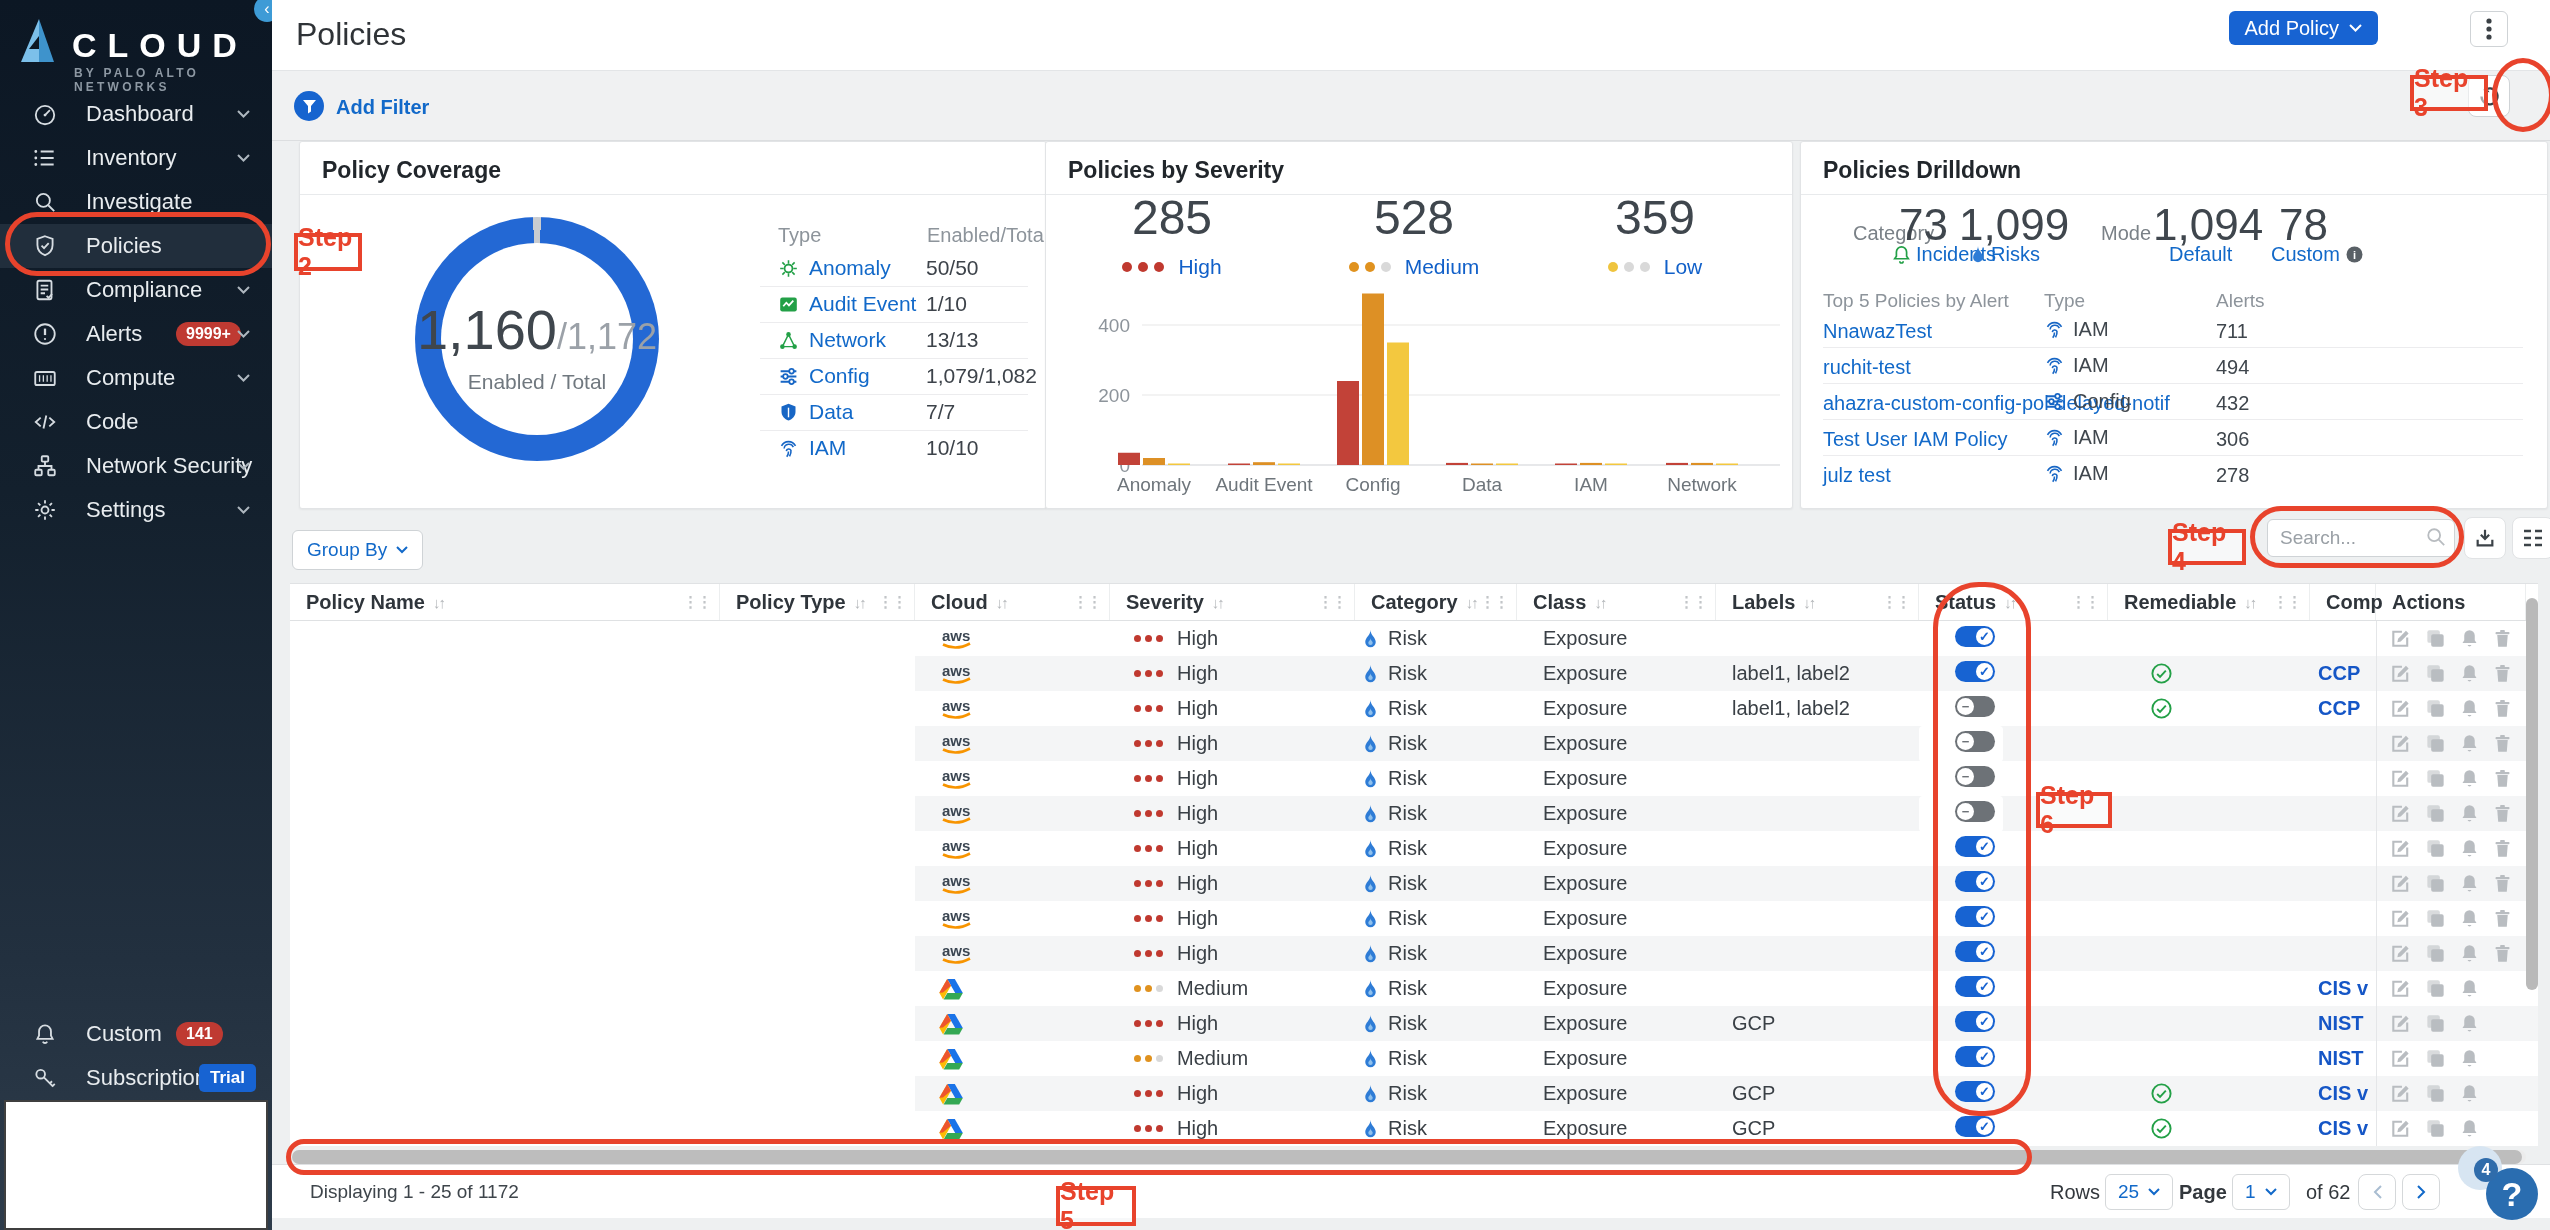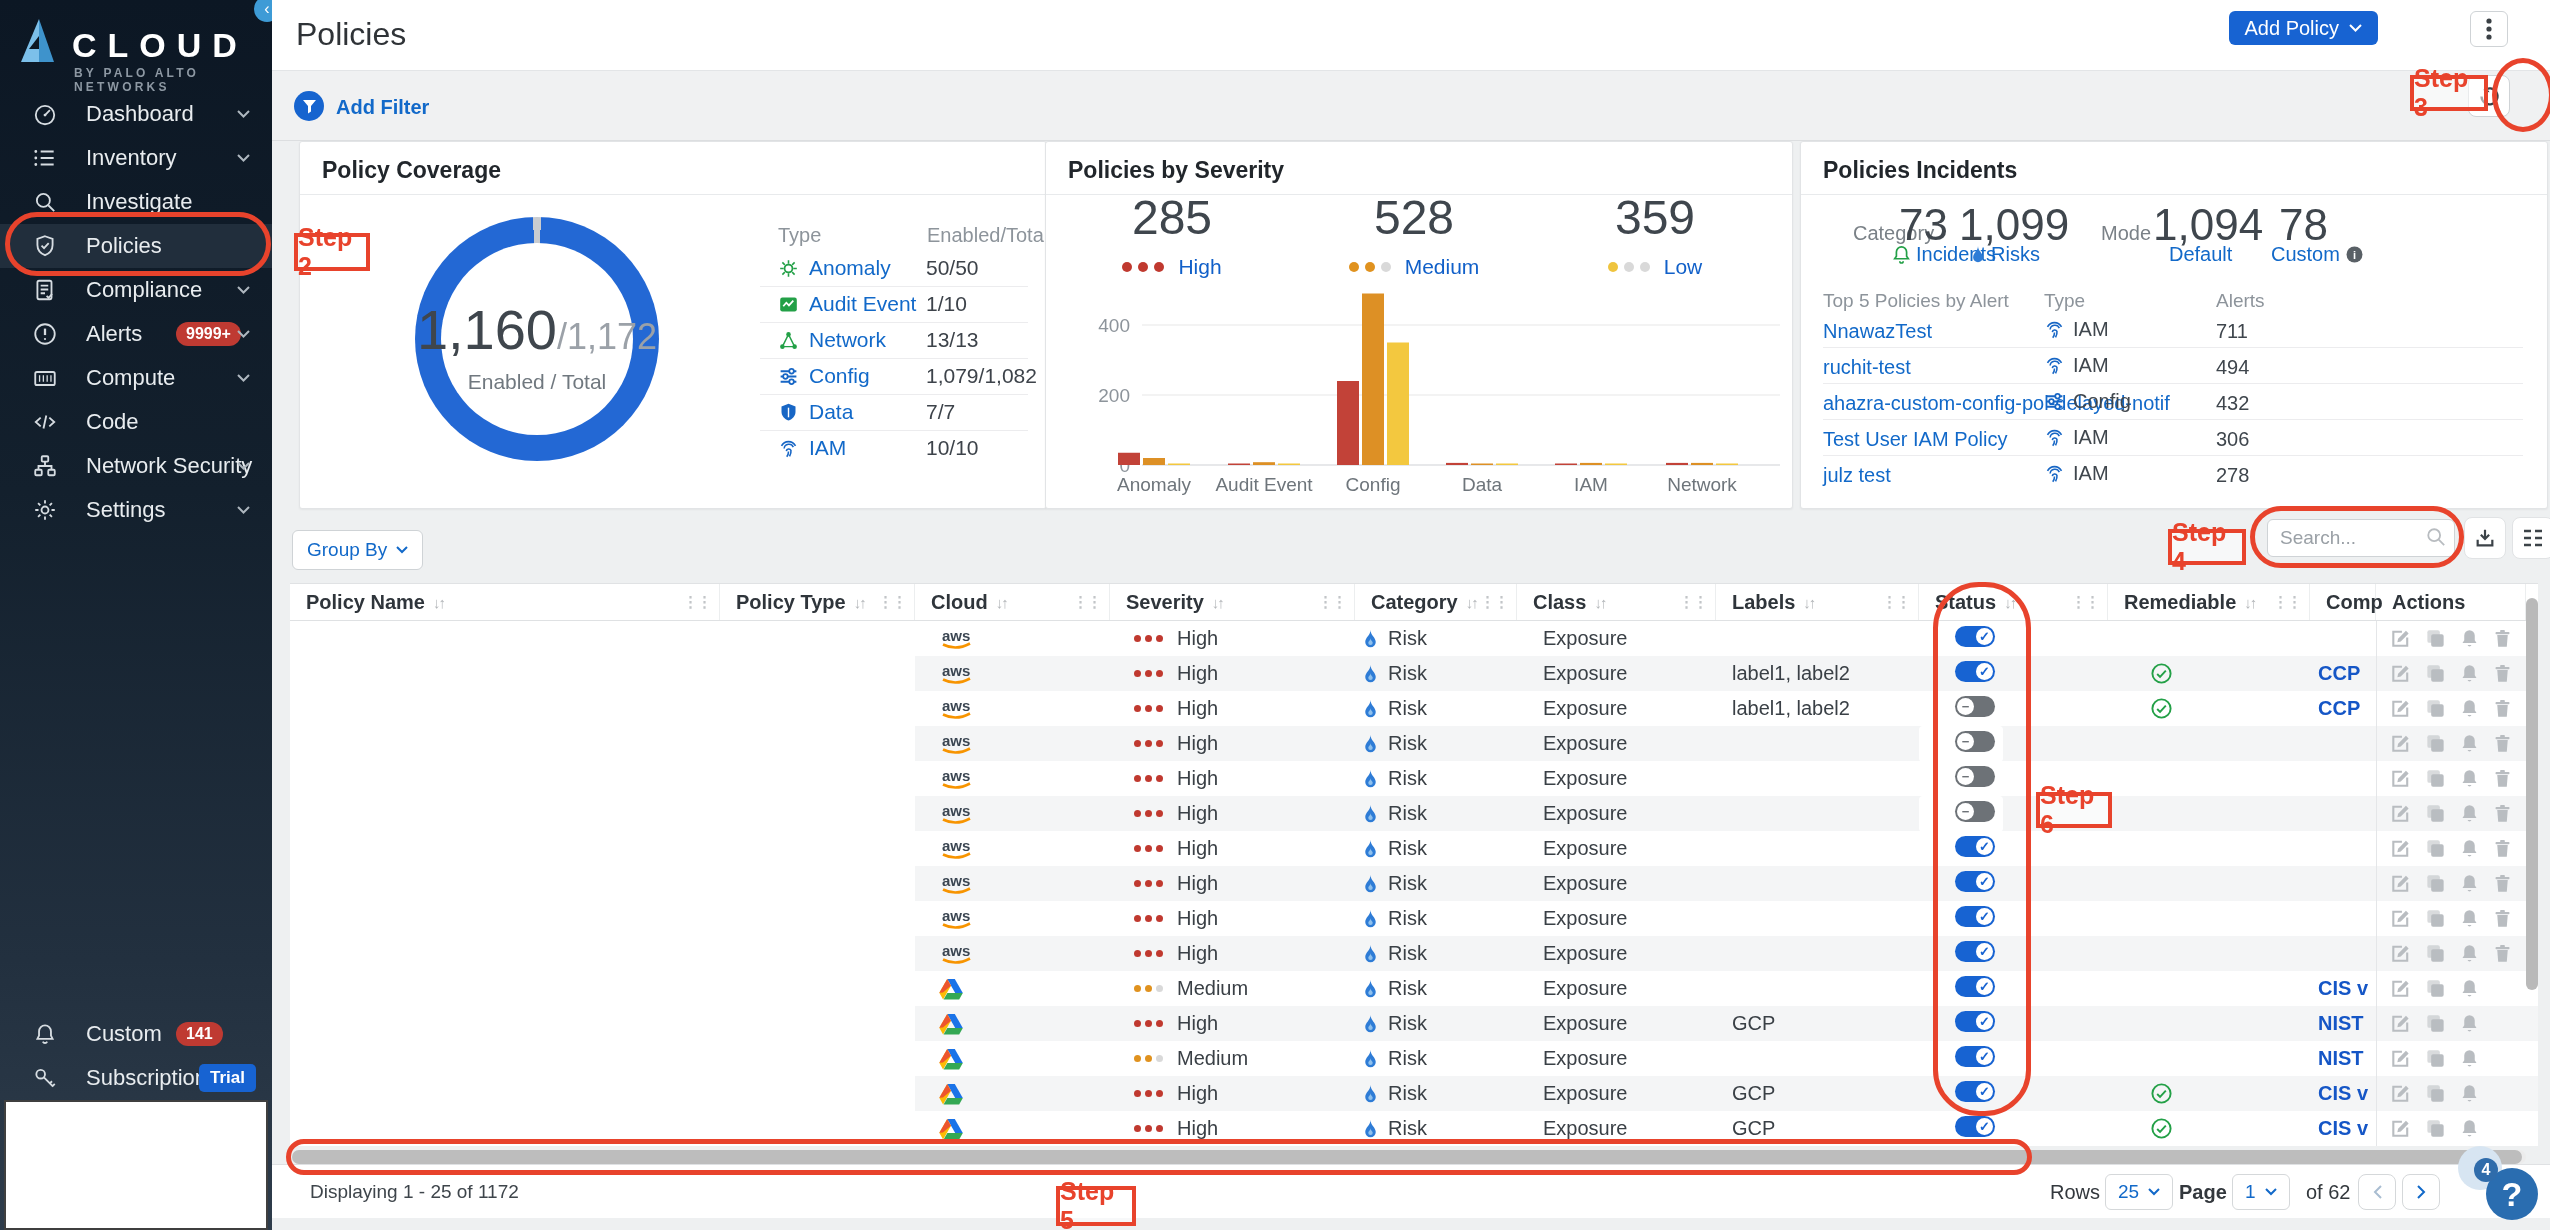--- a/index.html
+++ b/index.html
@@ -506,21 +506,21 @@
           <title>Medium: 6</title>
         </rect>
         <rect x="666" y="190.5" width="22" height="1.5" fill="#f3c83f">
           <title>Low: 3</title>
         </rect>
         <text x="652" y="218" font-size="19" fill="#6e757b" text-anchor="middle" font-family="Liberation Sans">Network</text>
       </svg>
   </div>
 
   <div id="card-drill" class="card">
-    <div class="card-title">Policies Incidents</div>
+    <div class="card-title">Policies Drilldown</div>
     <div class="card-div"></div>
     <div class="dd-glab" style="left:52px;top:80px;">Category</div>
     <div class="dd-num" style="left:98px;top:58px;">73</div>
     <div class="dd-sub" style="left:92px;top:101px;">
       <svg width="17" height="19" viewBox="0 0 20 22">
           <path d="M10 2a6 6 0 0 0-6 6v5l-2 3h16l-2-3V8a6 6 0 0 0-6-6z" fill="none" stroke="#23a047" stroke-width="2"></path>
           <path d="M8 19a2 2 0 0 0 4 0" fill="none" stroke="#23a047" stroke-width="2"></path>
         </svg>
       <span>Incidents</span>
     </div>
@@ -1620,21 +1620,21 @@
           <polyline points="1,1 7,7 1,13" fill="none" stroke="#1269c9" stroke-width="2"></polyline>
         </svg>
     </div>
   </div>
 
   <div id="help-pale" class="abs"></div>
   <div id="help-badge" class="abs">4</div>
   <div id="help-main" class="abs">?</div>
 
   <div class="ann abs" style="left:5px;top:212px;width:266px;height:64px;border-radius:34px;border-width:5px;"></div>
-  <div class="ann ann-box abs" style="left:294px;top:233px;width:76px;height:38px;">Step 2</div>
+  <div class="ann ann-box abs" style="left:294px;top:233px;width:68px;height:38px;">Step 2</div>
   <div class="ann ann-box abs" style="left:2410px;top:75px;width:78px;height:36px;">Step 3</div>
   <div class="ann abs" style="left:2492px;top:58px;width:62px;height:74px;border-radius:50%;border-width:5px;"></div>
   <div class="ann ann-box abs" style="left:2168px;top:529px;width:78px;height:36px;">Step 4</div>
   <div class="ann abs" style="left:2250px;top:506px;width:214px;height:62px;border-radius:32px;border-width:5px;"></div>
   <div class="ann abs" style="left:1933px;top:582px;width:98px;height:534px;border-radius:46px;border-width:5px;"></div>
   <div class="ann ann-box abs" style="left:2036px;top:792px;width:76px;height:36px;">Step 6</div>
   <div class="ann ann-box abs" style="left:1056px;top:1186px;width:80px;height:40px;">Step 5</div>
   <div class="ann abs" style="left:286px;top:1139px;width:1746px;height:36px;border-radius:20px;border-width:5px;"></div>
 
 </div>

